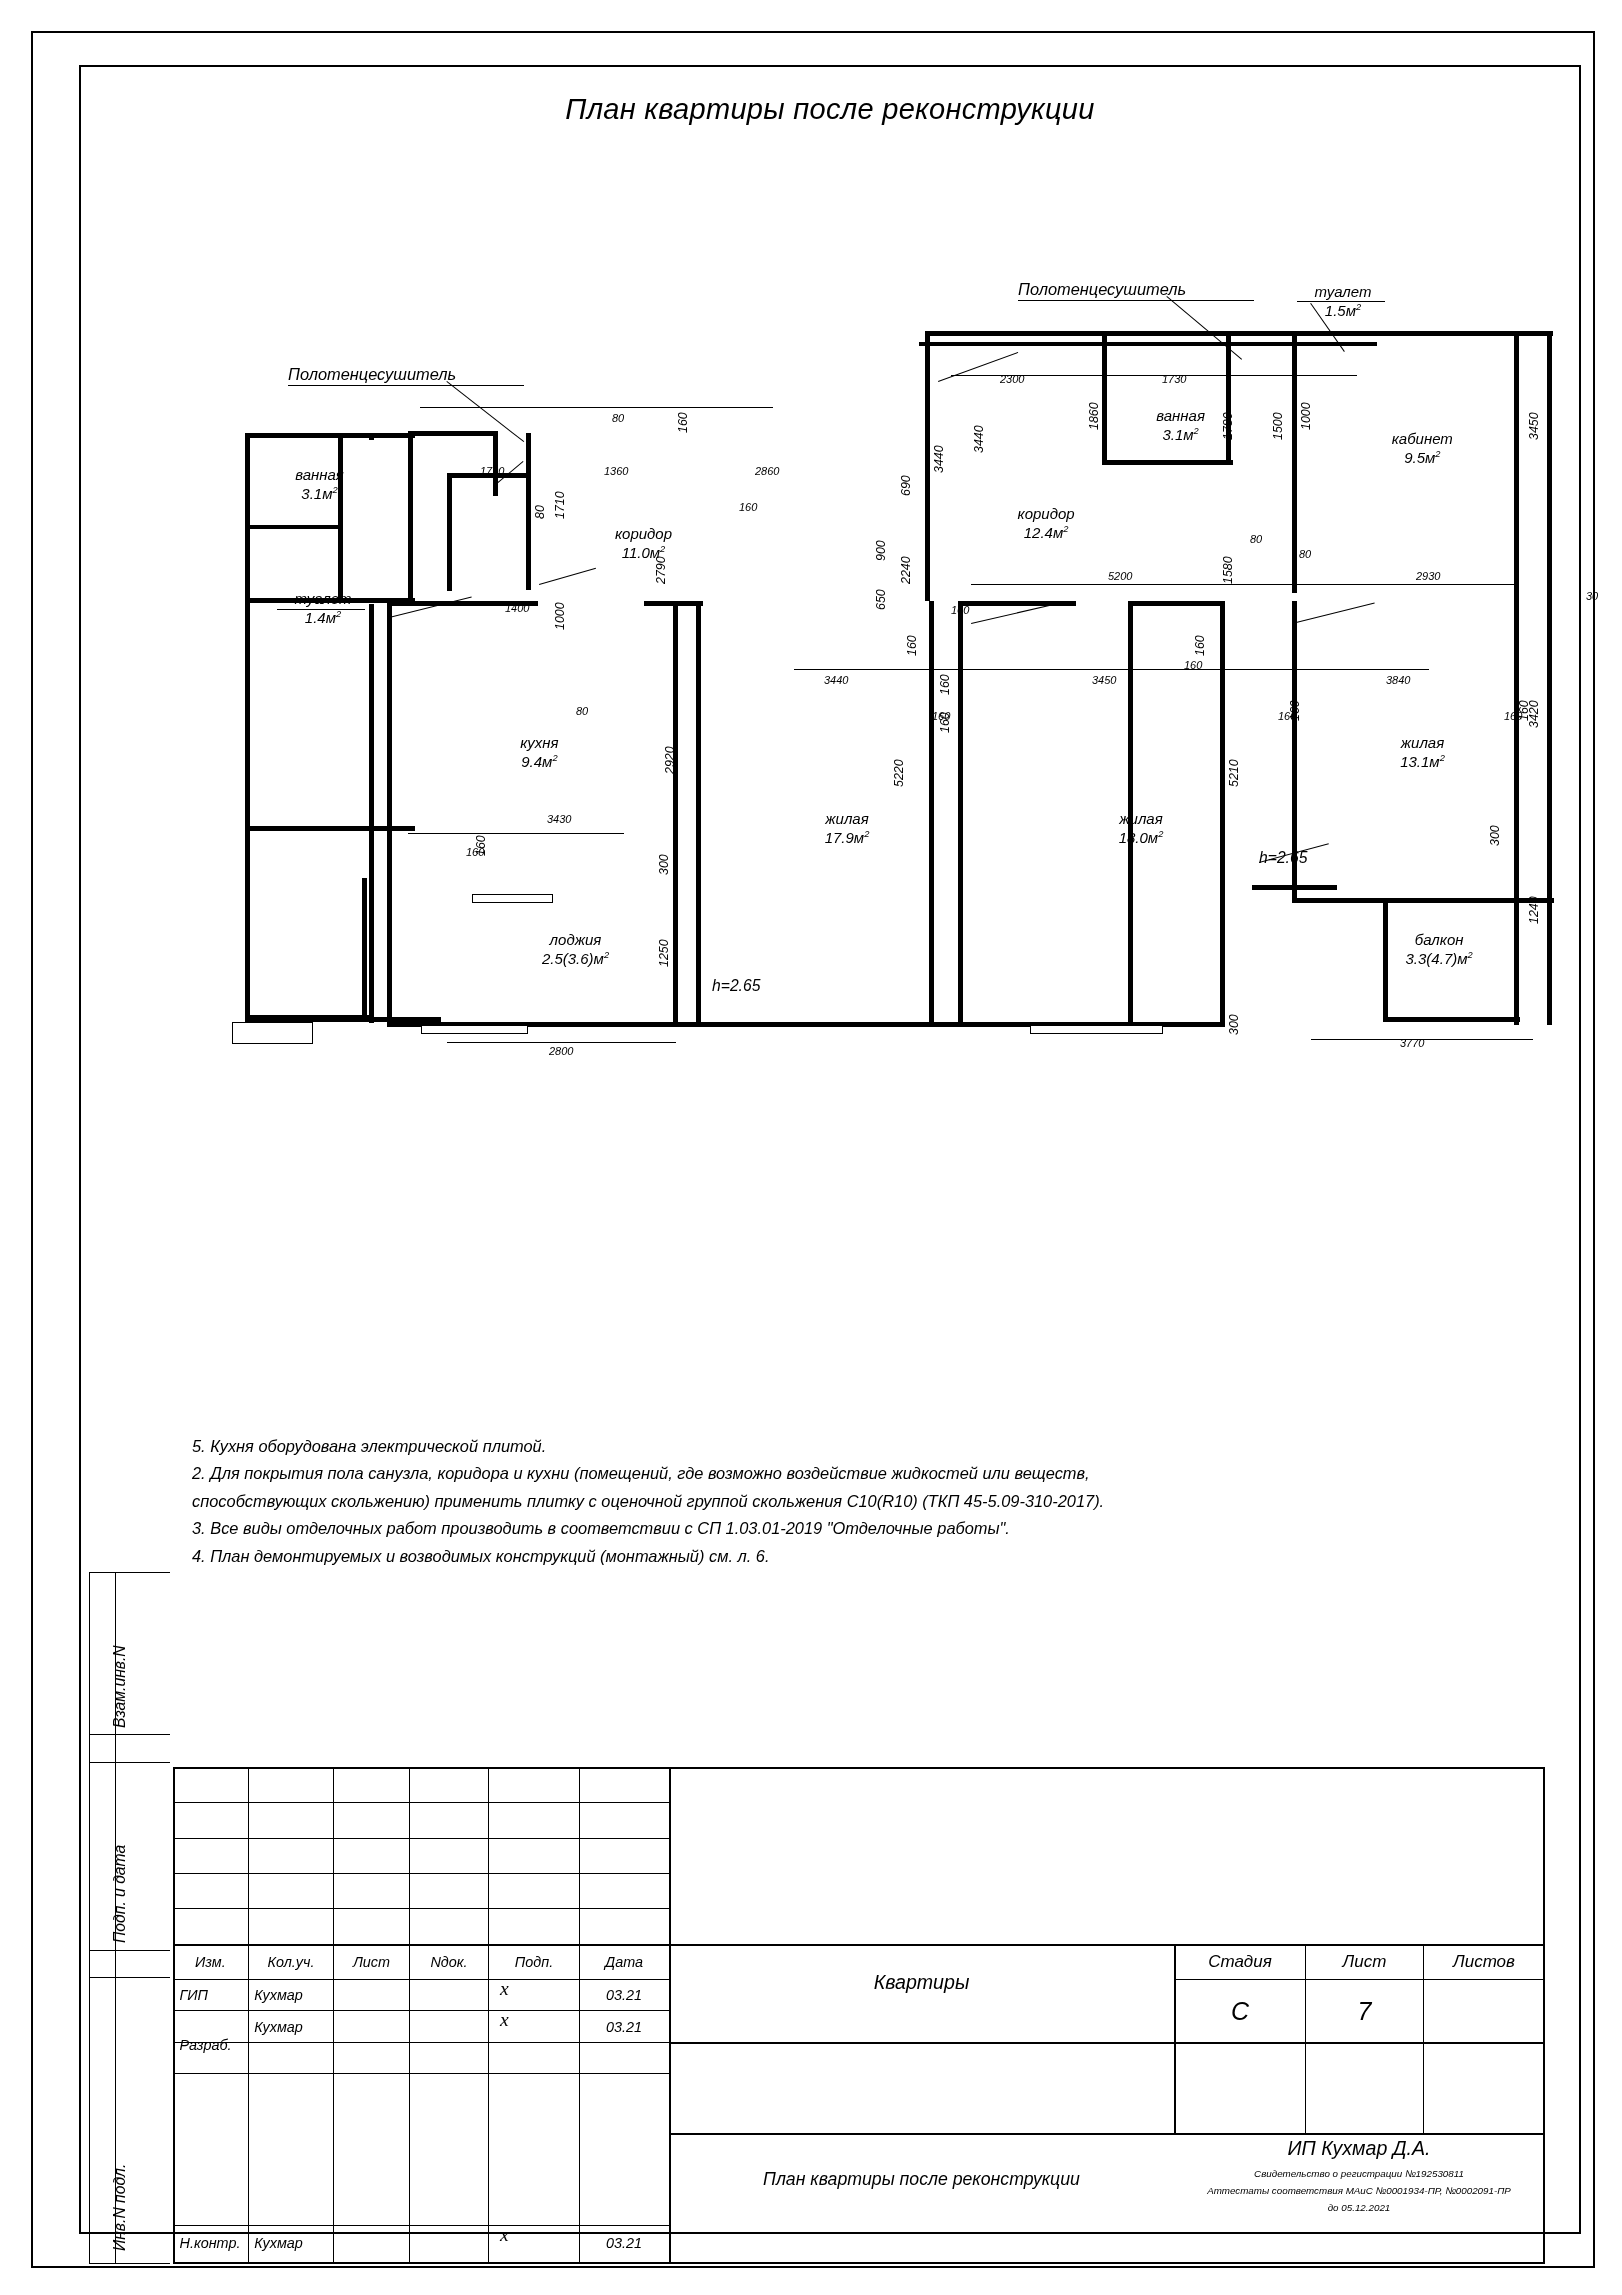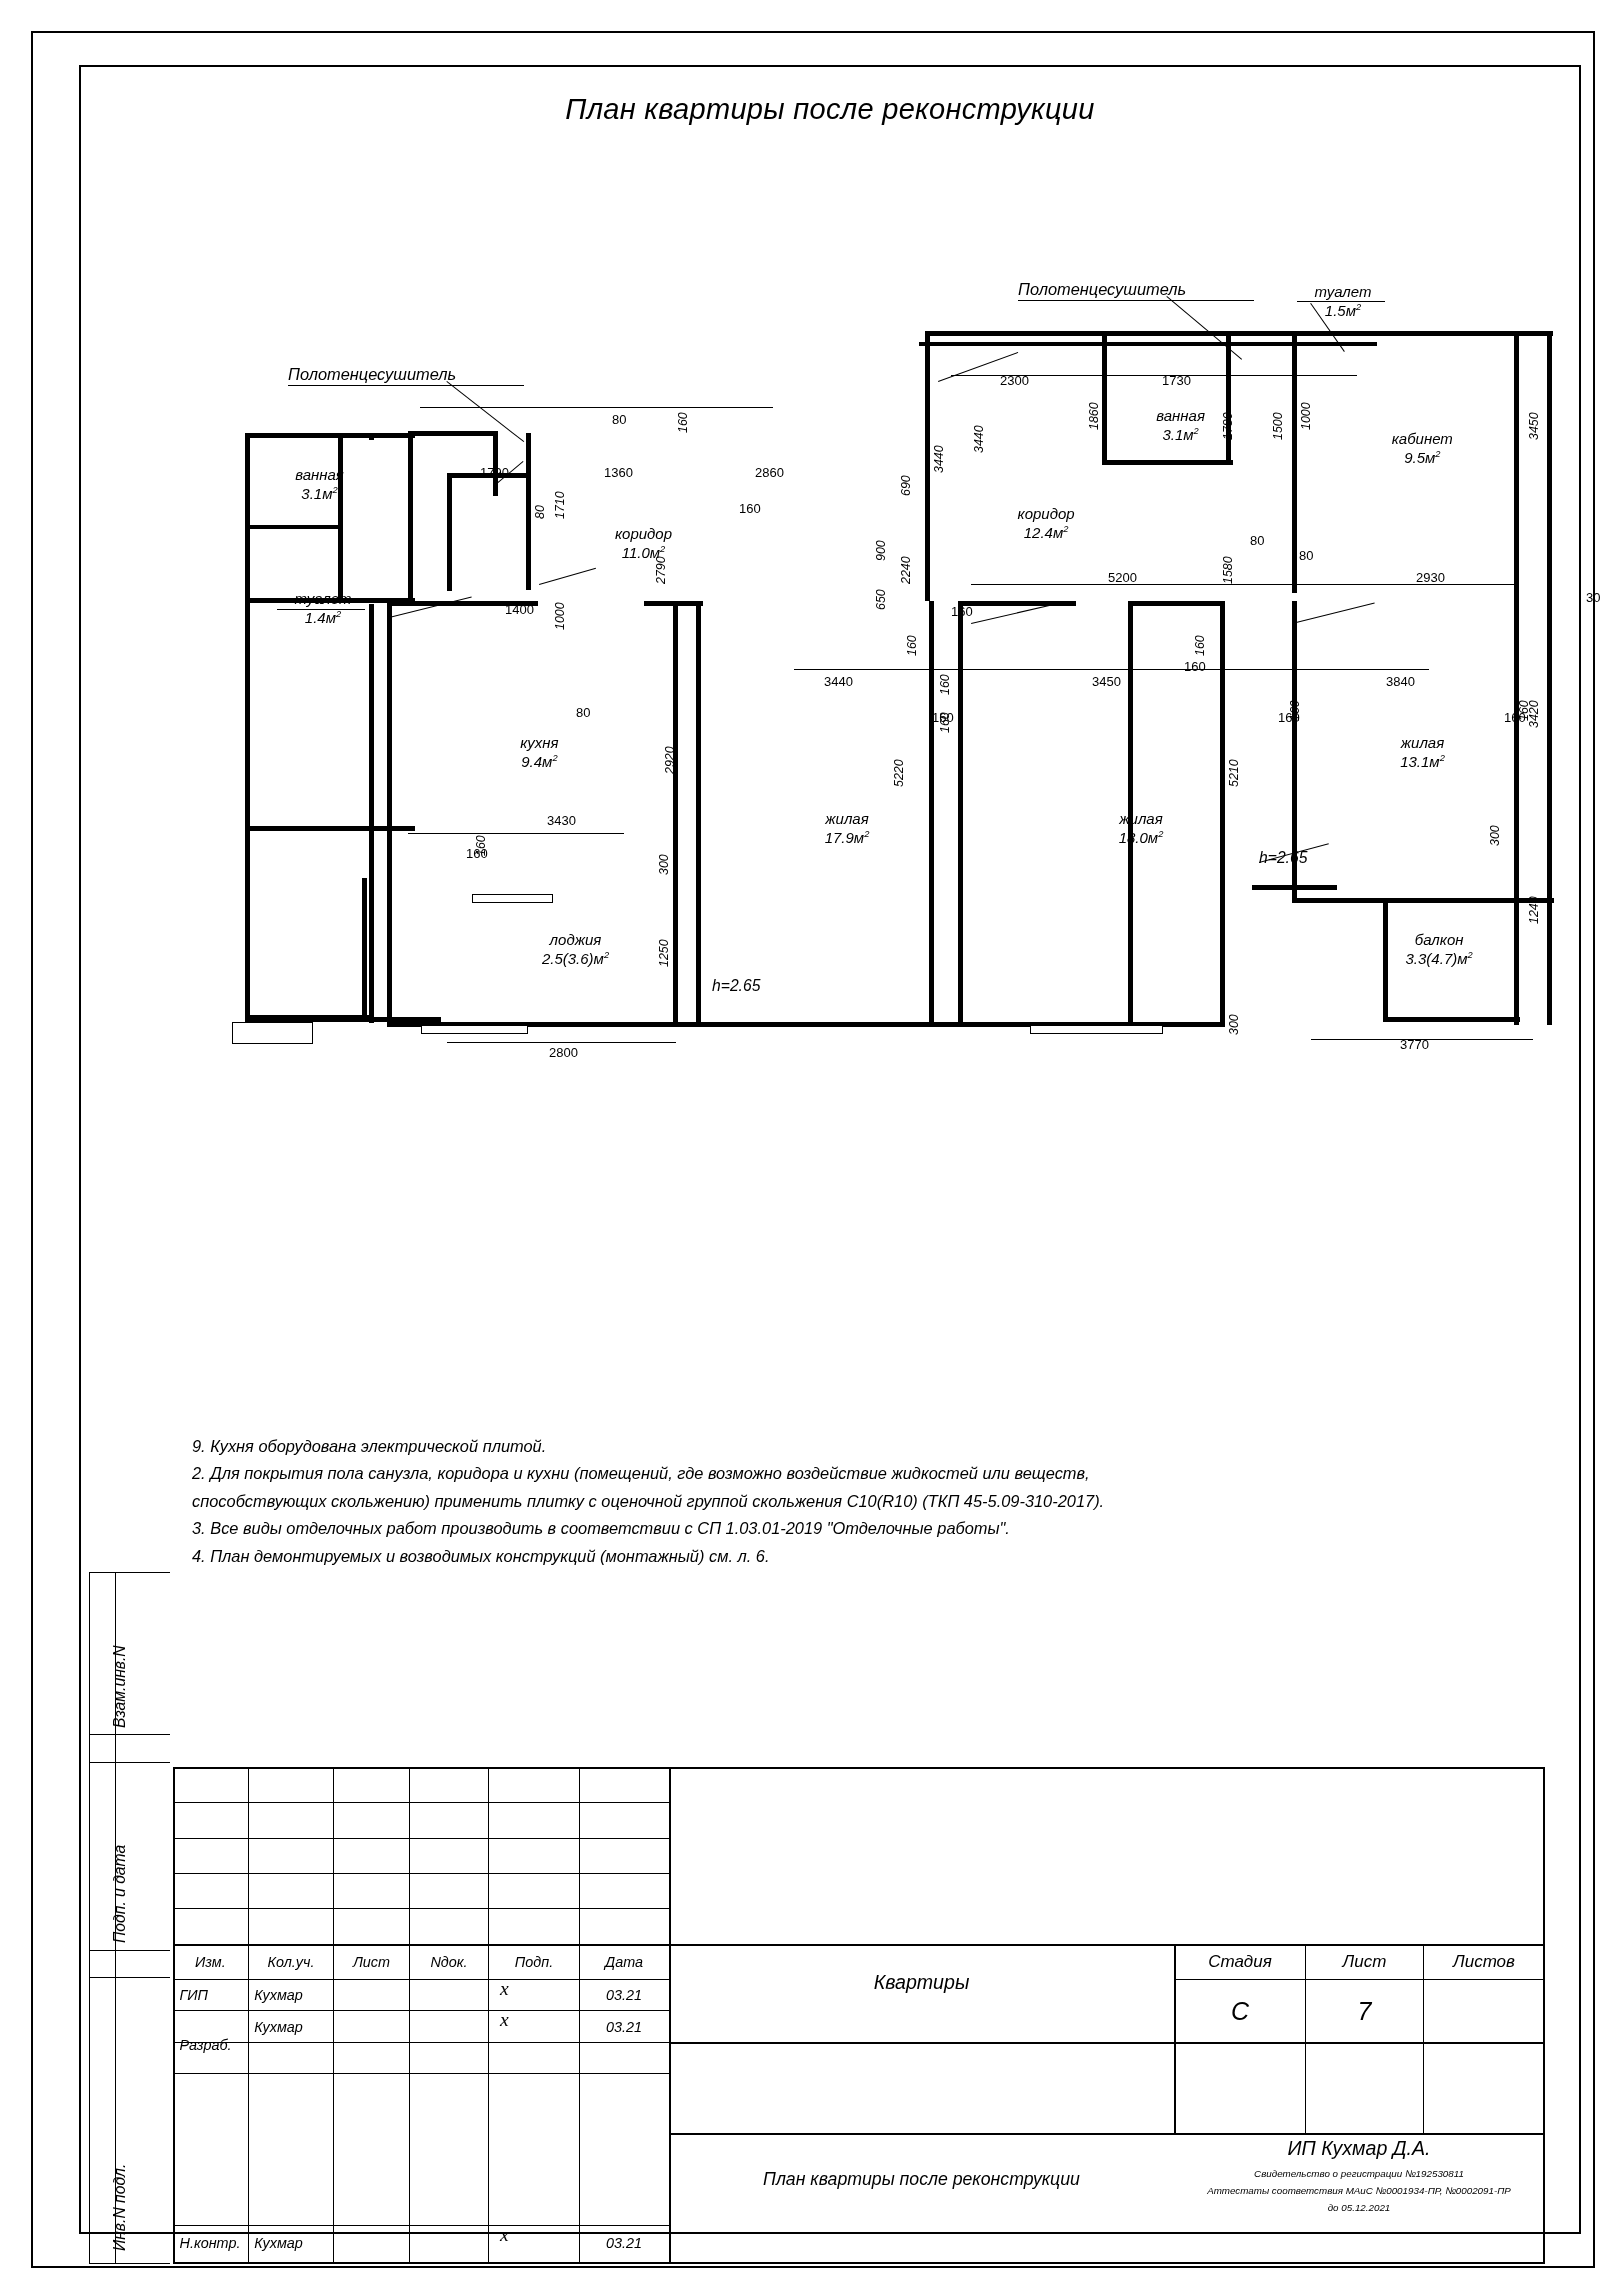--- a/index.html
+++ b/index.html
@@ -2,21 +2,21 @@
 <html style="font-size:10.5px"><head>
 <meta charset="utf-8">
 <style>
   html,body{margin:0;padding:0;background:#ffffff;}
   body{width:1623px;height:2295px;font-family:"Liberation Sans",sans-serif;color:#000;}
   #sheet{position:relative;width:1623px;height:2295px;background:#fff;}
   .frame-outer{position:absolute;left:31px;top:31px;width:1560px;height:2233px;border:2px solid #000;}
   .frame-inner{position:absolute;left:79px;top:65px;width:1498px;height:2165px;border:2px solid #000;}
   .title{position:absolute;left:0;top:0;width:100%;text-align:center;font-style:italic;font-size:29px;letter-spacing:0.3px;}
   .lbl{position:absolute;font-style:italic;white-space:nowrap;}
-  .dim{position:absolute;font-size:13px;white-space:nowrap;}
+  .dim{position:absolute;font-style:italic;font-size:11px;white-space:nowrap;}
   .dimv{position:absolute;font-style:italic;font-size:12.4px;white-space:nowrap;transform-origin:0 0;transform:rotate(-90deg);}
   .room{position:absolute;text-align:center;font-style:italic;font-size:15px;line-height:1.25;white-space:nowrap;}
   sup{font-size:.62em;vertical-align:super;}
   .lead{position:absolute;background:#000;transform-origin:0 0;height:0.7px;}
   .wall{position:absolute;background:#000;}
   .thin{position:absolute;background:#000;}
   .note{position:absolute;font-style:italic;font-size:16.4px;line-height:1.45;white-space:nowrap;}
   
   .tb{position:absolute;border:1.3px solid #000;box-sizing:border-box;}
   .tbl{position:absolute;background:#000;}
@@ -249,21 +249,21 @@
       <div class="dimv" style="left:1146px;top:968px;">300</div>
       <div class="dimv" style="left:824px;top:589px;">160</div>
       <div class="dimv" style="left:1112px;top:589px;">160</div>
       <div class="dimv" style="left:1207px;top:654px;">160</div>
       <div class="dimv" style="left:1436px;top:654px;">160</div>
       <div class="dimv" style="left:393px;top:789px;">160</div>
 
     </div>
 
     <div>
-      <div class="note" style="left:111px;top:1368px;">9. Кухня оборудована электрической плитой.</div>
+      <div class="note" style="left:111px;top:1368px;">5. Кухня оборудована электрической плитой.</div>
       <div class="note" style="left:111px;top:1395px;">2. Для покрытия пола санузла, коридора и кухни (помещений, где возможно воздействие жидкостей или веществ,</div>
       <div class="note" style="left:111px;top:1423px;">способствующих скольжению) применить плитку с оценочной группой скольжения С10(R10) (ТКП 45-5.09-310-2017).</div>
       <div class="note" style="left:111px;top:1450px;">3. Все виды отделочных работ производить в соответствии с СП 1.03.01-2019 "Отделочные работы".</div>
       <div class="note" style="left:111px;top:1478px;">4.  План демонтируемых и возводимых конструкций (монтажный) см. л. 6.</div>
     </div>
 
   </div>
 
   <div>
     <div class="tb" style="left:79px;top:1572px;width:0;height:0;"></div>

